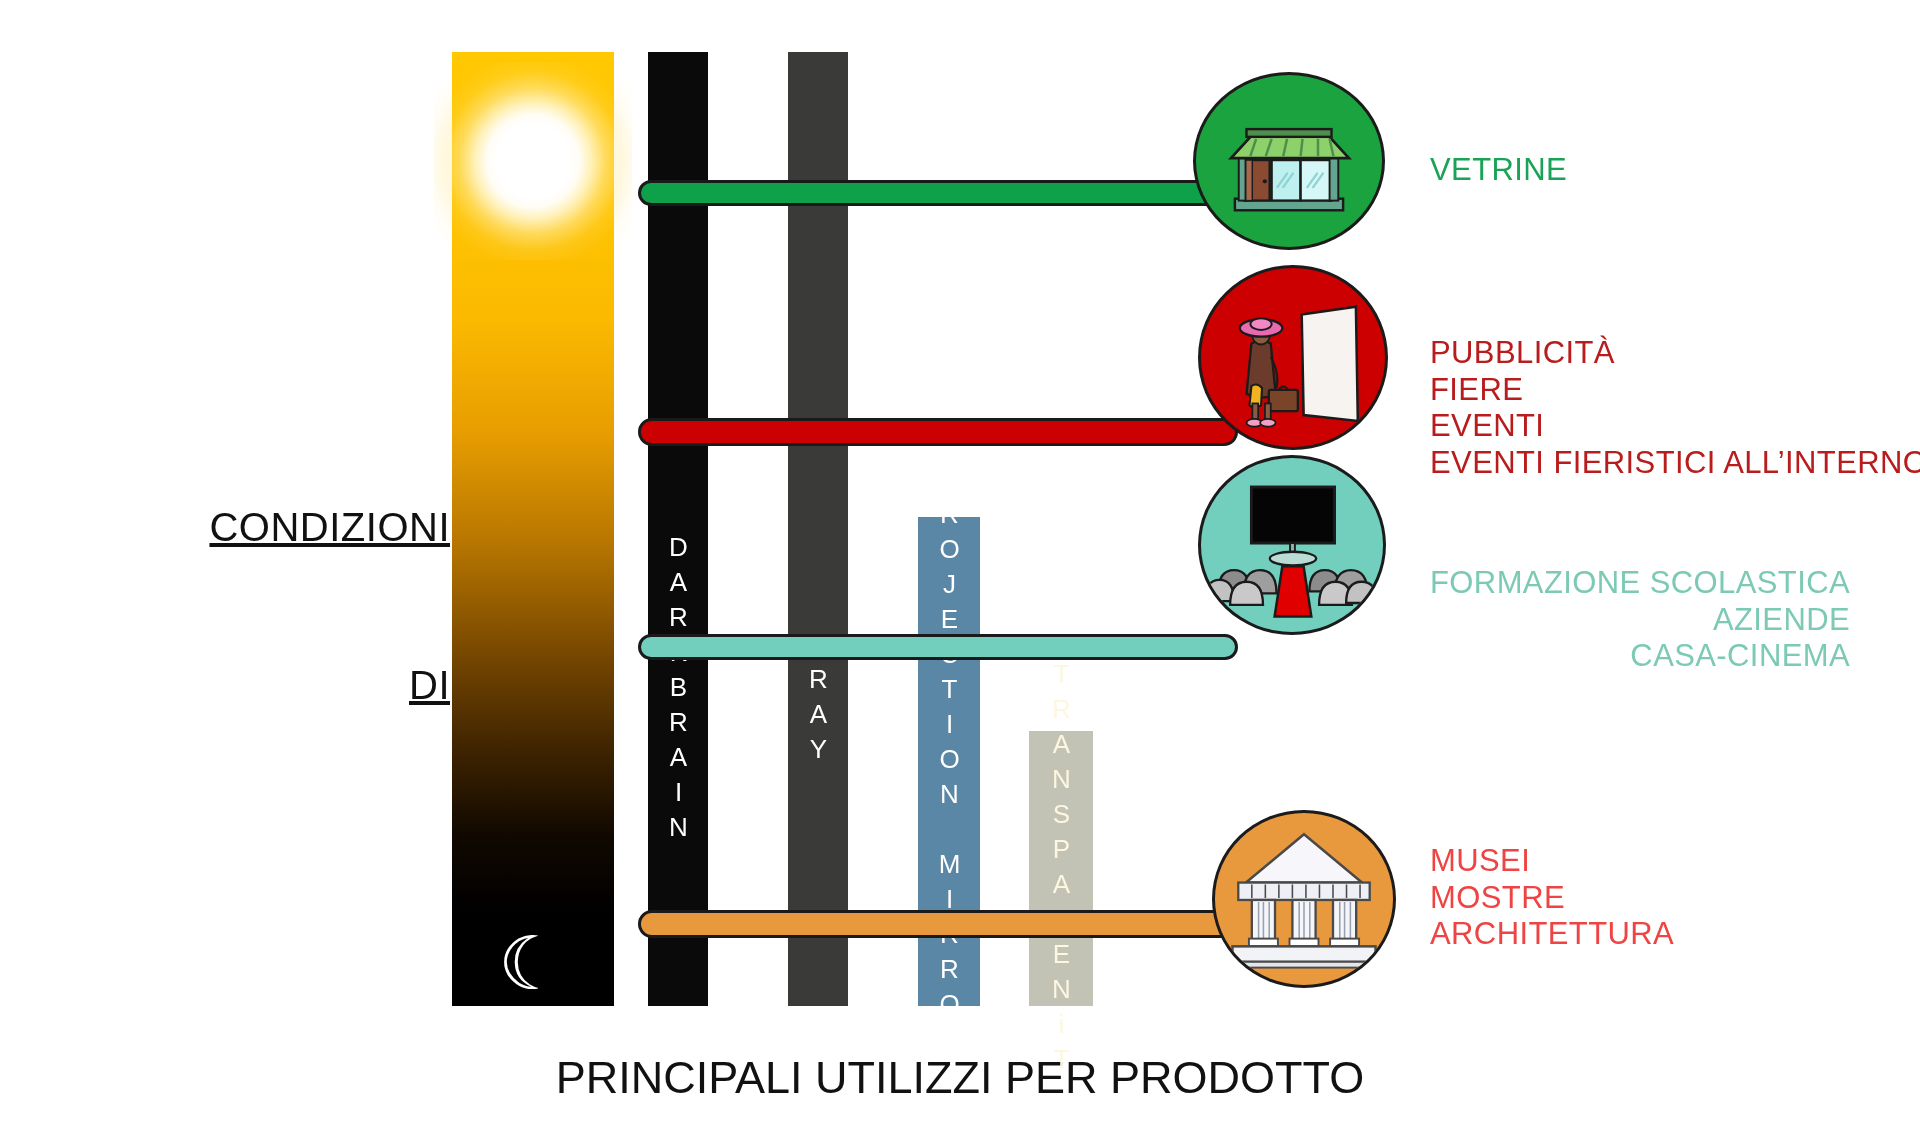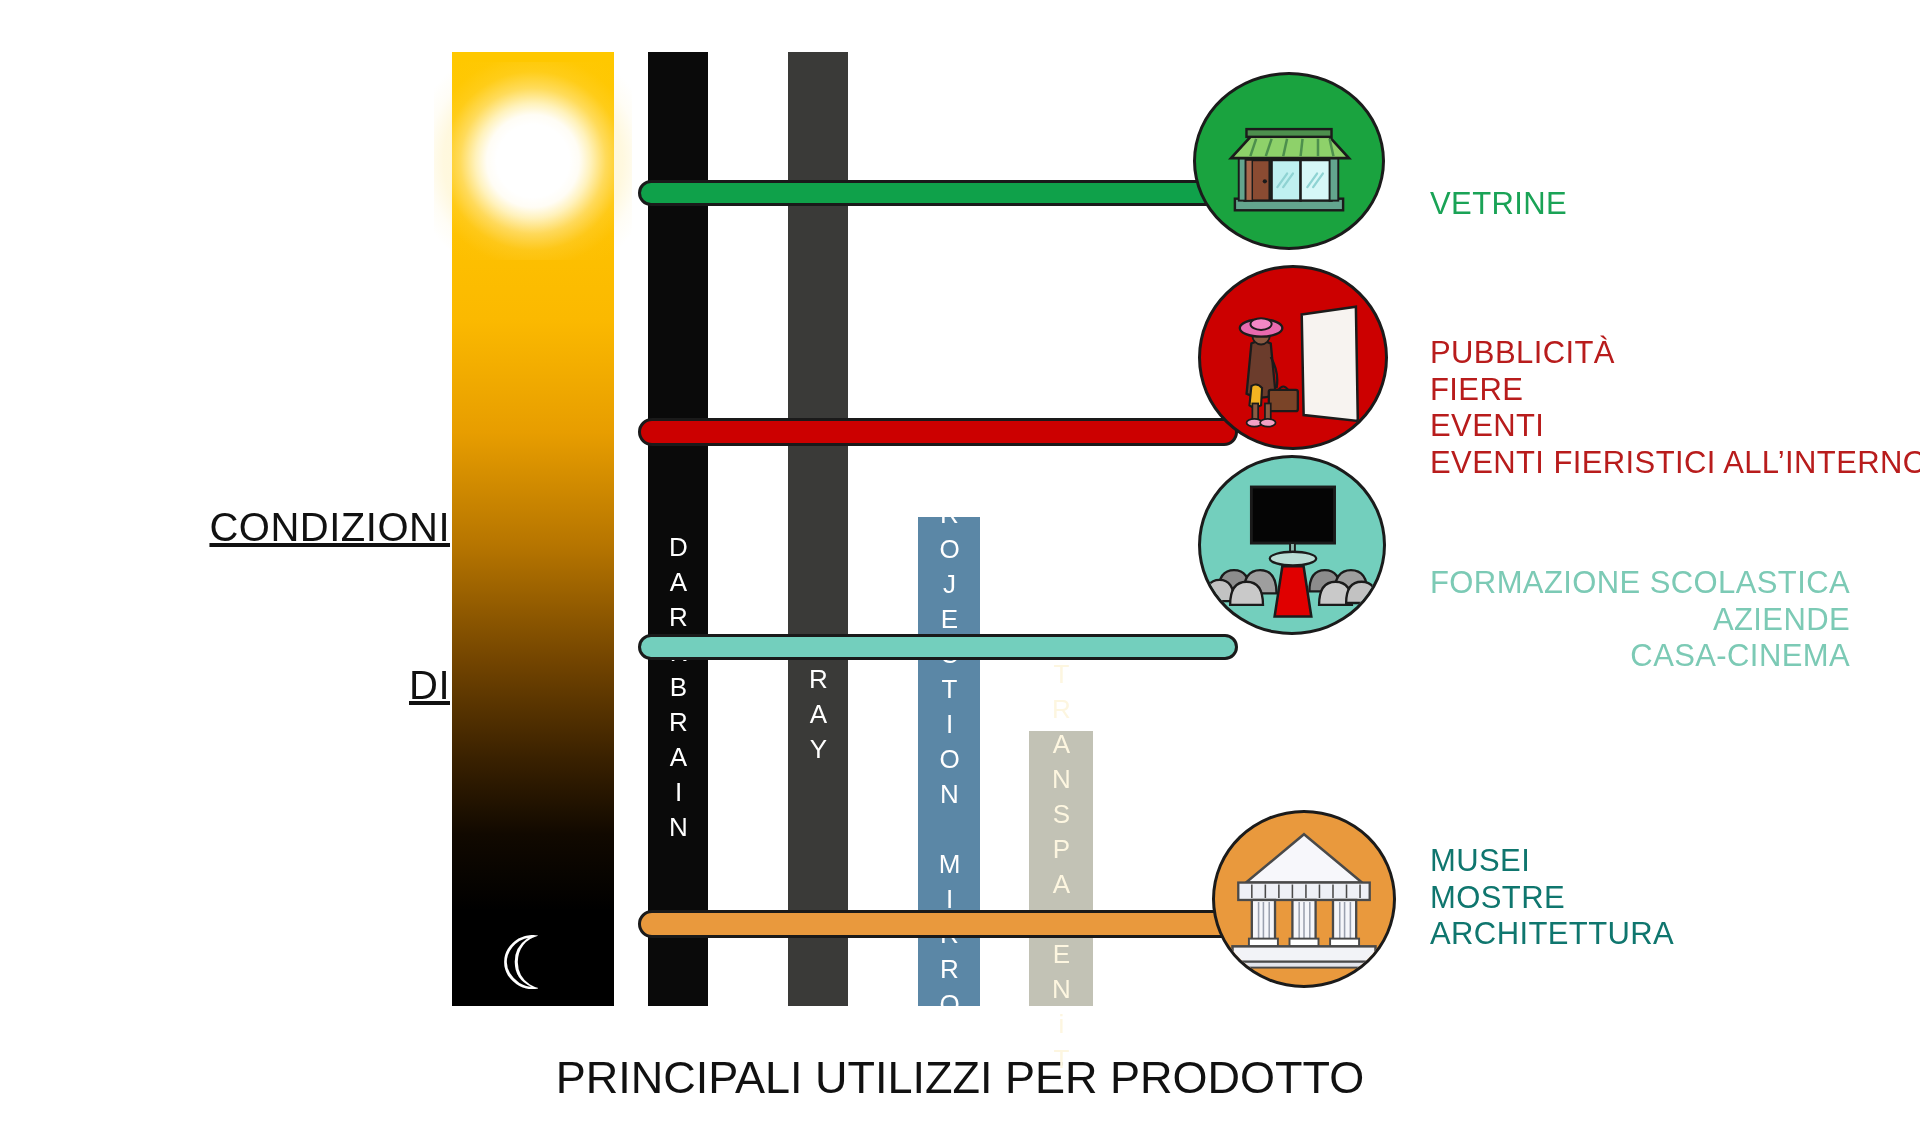--- a/index.html
+++ b/index.html
@@ -192,21 +192,21 @@
         <line x1="56" y1="84" x2="62" y2="66"></line>
         <line x1="72" y1="84" x2="78" y2="66"></line>
         <line x1="90" y1="84" x2="94" y2="66"></line>
         <line x1="108" y1="84" x2="110" y2="66"></line>
         <line x1="126" y1="84" x2="126" y2="66"></line>
         <line x1="142" y1="84" x2="138" y2="66"></line>
       </g>
     </svg>
   </div>
 
-  <div class="labels" style="left:1430px; top:152px; color:#1aa356;margin-top:34px;">
+  <div class="labels" style="left:1430px; top:152px; color:#1aa356;">
     <div>VETRINE</div>
   </div>
 
   <div class="connector" style="left:638px; top:418px; width:600px; height:28px; background:#cc0000;"></div>
 
   <div class="bubble" style="left:1198px; top:265px; width:190px; height:185px; background:#cc0000;">
     <svg viewBox="0 0 190 185">
 
       <polygon points="104,48 160,40 162,158 106,152" fill="#f7f3f0" stroke="#1b1b1b" stroke-width="2.6"></polygon>
 
@@ -306,21 +306,21 @@
         <rect x="35" y="130" width="30" height="8"></rect>
         <rect x="77" y="130" width="30" height="8"></rect>
         <rect x="119" y="130" width="30" height="8"></rect>
       </g>
 
       <rect x="18" y="138" width="148" height="16" fill="#f2f3f7" stroke="#4a4a4a" stroke-width="2.6"></rect>
       <rect x="22" y="154" width="140" height="6" fill="#e3e5ec" stroke="#4a4a4a" stroke-width="2"></rect>
     </svg>
   </div>
 
-  <div class="labels" style="left:1430px; top:843px; color:#0f766e;">
+  <div class="labels" style="left:1430px; top:843px; color:#ef4444;">
     <div>MUSEI</div>
     <div>MOSTRE</div>
     <div>ARCHITETTURA</div>
   </div>
 
   <div class="bottom-caption">PRINCIPALI UTILIZZI PER PRODOTTO</div>
 
 </div>
 
 </body></html>

